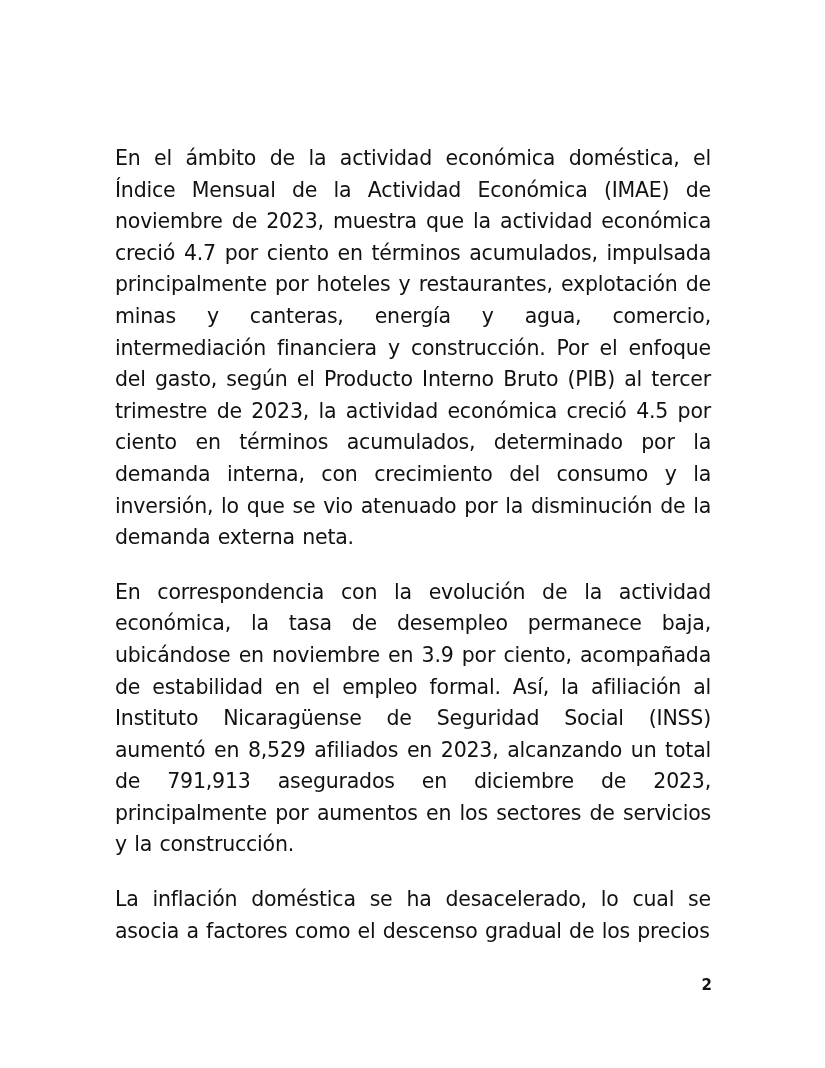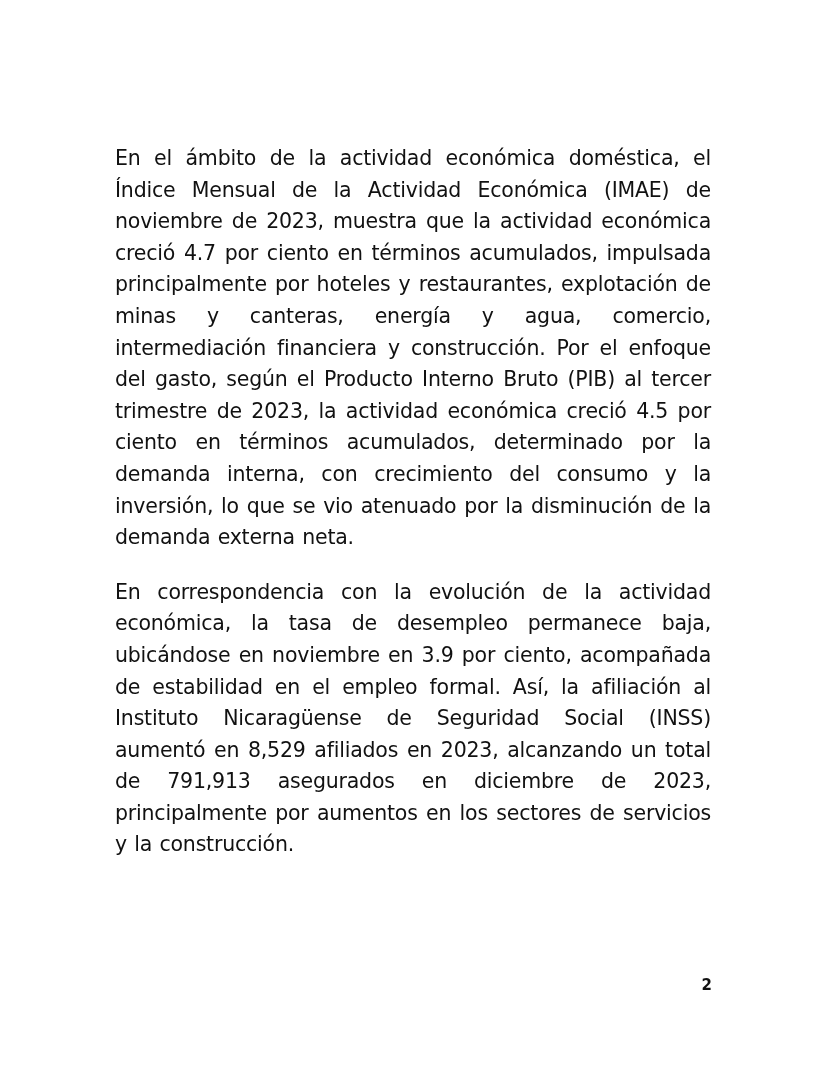--- a/index.html
+++ b/index.html
@@ -48,15 +48,16 @@
     color: #111111;
   }
 </style>
 </head>
 <body>
 
 <div class="page">
   <div class="text-block">
     <p>En el ámbito de la actividad económica doméstica, el Índice Mensual de la Actividad Económica (IMAE) de noviembre de 2023, muestra que la actividad económica creció 4.7 por ciento en términos acumulados, impulsada principalmente por hoteles y restaurantes, explotación de minas y canteras, energía y agua, comercio, intermediación financiera y construcción. Por el enfoque del gasto, según el Producto Interno Bruto (PIB) al tercer trimestre de 2023, la actividad económica creció 4.5 por ciento en términos acumulados, determinado por la demanda interna, con crecimiento del consumo y la inversión, lo que se vio atenuado por la disminución de la demanda externa neta.</p>
     <p>En correspondencia con la evolución de la actividad económica, la tasa de desempleo permanece baja, ubicándose en noviembre en 3.9 por ciento, acompañada de estabilidad en el empleo formal. Así, la afiliación al Instituto Nicaragüense de Seguridad Social (INSS) aumentó en 8,529 afiliados en 2023, alcanzando un total de 791,913 asegurados en diciembre de 2023, principalmente por aumentos en los sectores de servicios y la construcción.</p>
+    <p>La inflación doméstica se ha desacelerado, lo cual se asocia a factores como el descenso gradual de los precios</p>
   </div>
   <div class="page-number">2</div>
 </div>
 
 </body></html>

